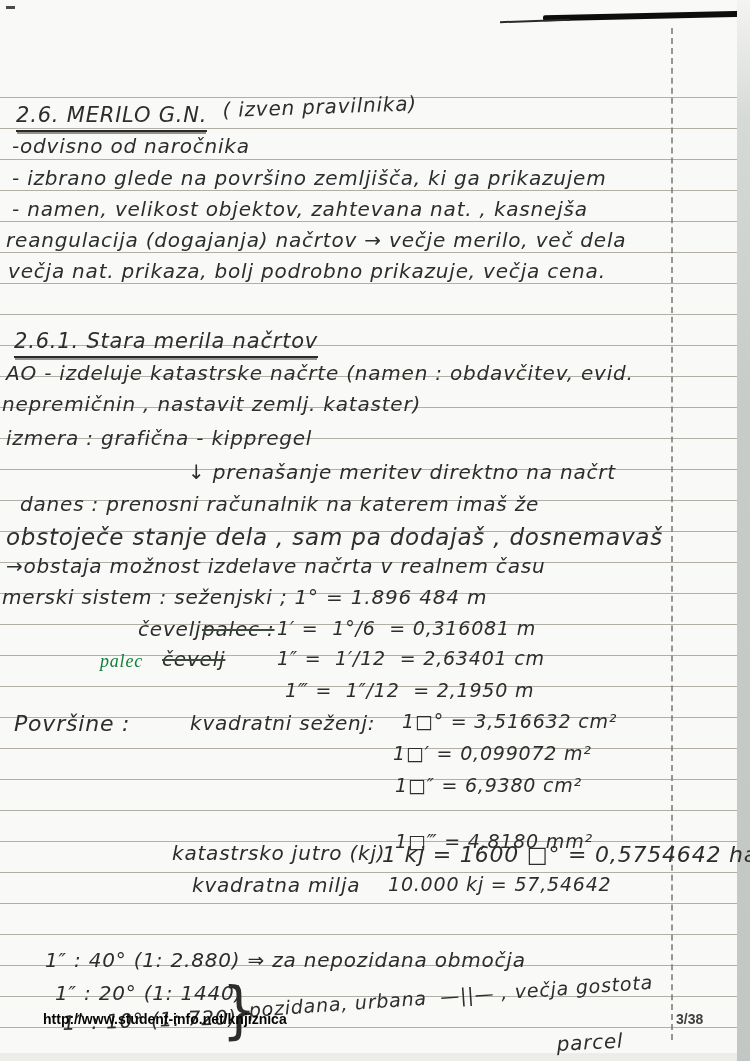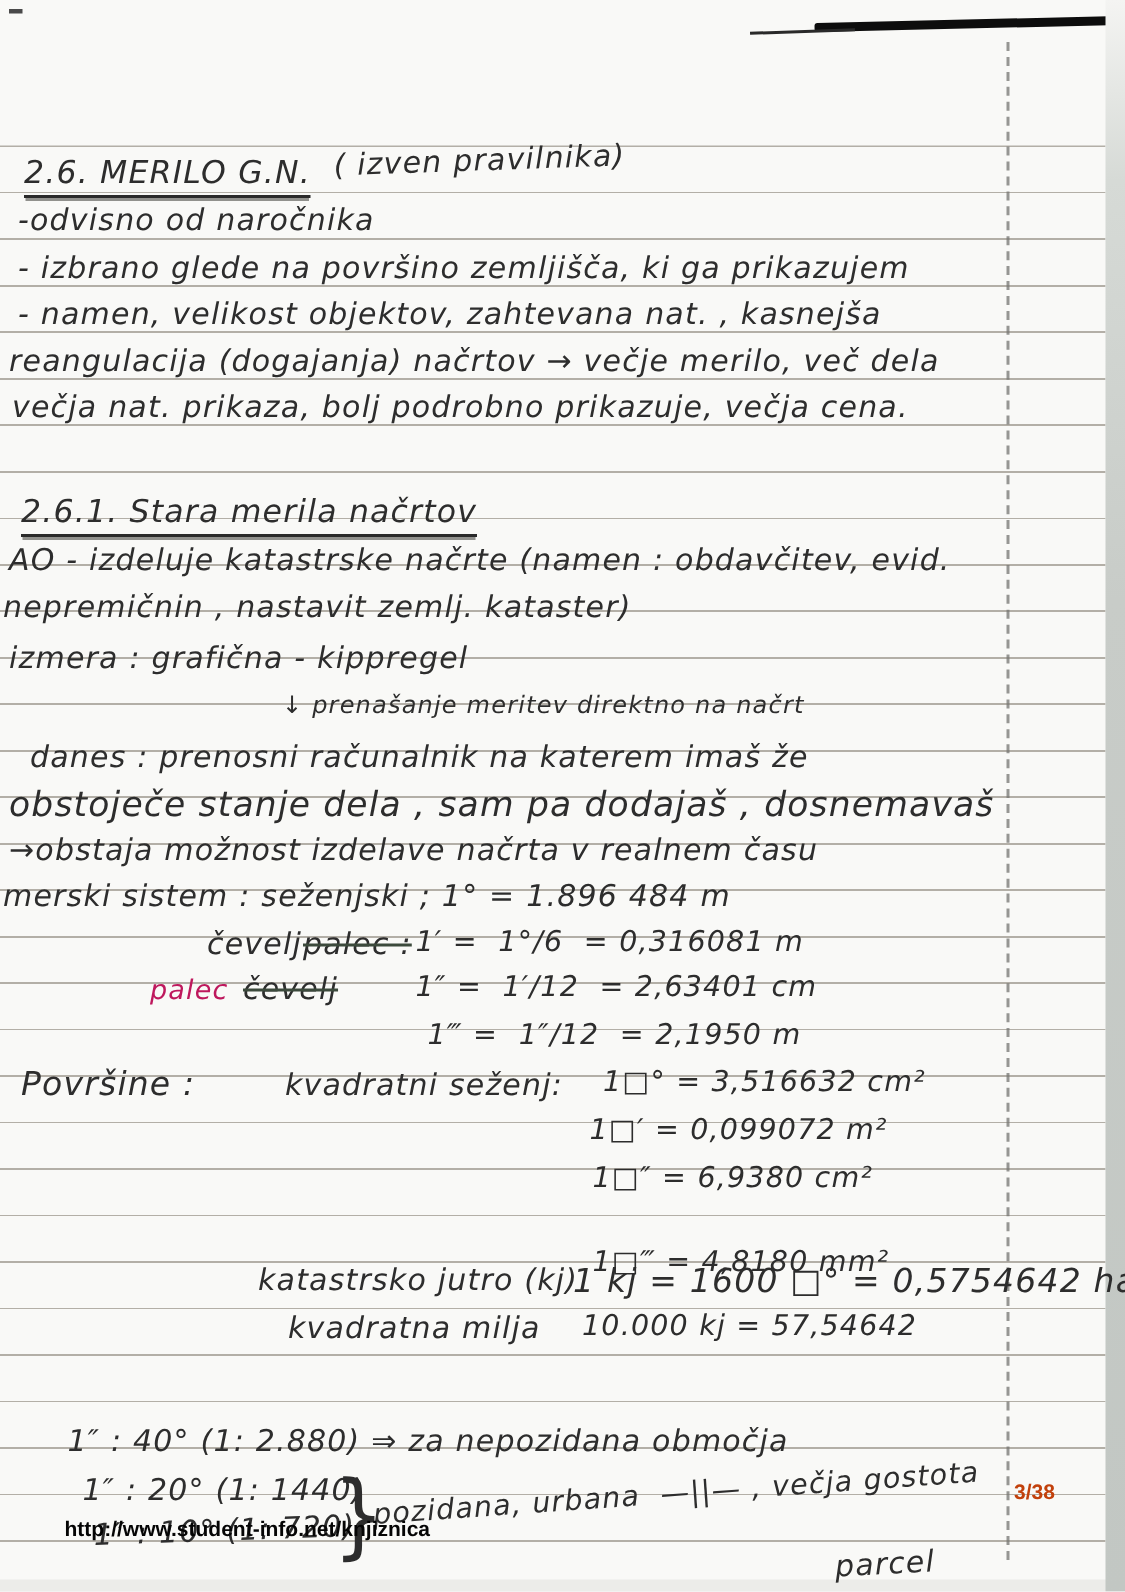--- a/index.html
+++ b/index.html
@@ -20,27 +20,27 @@
   .scan-dash-tl{position:absolute;left:6px;top:6px;width:9px;height:3px;background:#4a4a4a;z-index:4;}
   .paper-edge{position:absolute;right:0;top:0;width:13px;height:1061px;z-index:5;
               background:linear-gradient(to bottom,#f4f4f2 0,#d6dad6 120px,#c8ccc8 400px,#c2c7c3 100%);}
   .bottom-edge{position:absolute;left:0;bottom:0;width:750px;height:8px;background:#ecece9;z-index:3;}
   
   .hw{position:absolute;font-family:"DejaVu Sans",cursive,sans-serif;font-style:italic;
       color:#2d2d2d;white-space:pre;letter-spacing:.8px;z-index:6;line-height:1.15;
       transform-origin:left top;}
   .u{border-bottom:2px solid #2a2a2a;box-shadow:0 3px 0 -1px rgba(60,60,55,.55);padding-bottom:3px;}
   .st{text-decoration:line-through;text-decoration-thickness:2px;text-decoration-color:#3c4a3c;}
-  .corr{color:#be185d;}
+  .corr{color:#15803d;font-family:Liberation Serif, serif;}
   .brace{font-style:normal;transform:scaleY(1.15);}
   
   .watermark{position:absolute;left:43px;top:1011px;z-index:8;
              font:bold 14px "Liberation Sans",sans-serif;color:#050505;letter-spacing:0;}
-  .page-num{position:absolute;left:676px;top:986px;z-index:8;
-            font:bold 14px "Liberation Sans",sans-serif;color:#c2410c;}
+  .page-num{position:absolute;left:676px;top:1011px;z-index:8;
+            font:bold 14px "Liberation Sans",sans-serif;color:#404040;}
 </style>
 </head>
 <body>
 
 <div class="page">
   <div class="rules"></div>
   <div class="margin-line"></div>
 
   <div class="scan-line-top"></div>
   <div class="scan-line-top2"></div>
@@ -52,21 +52,21 @@
       <div class="hw" style="left: 222px; top: 99px; font-size: 20px; transform: rotate(-2deg);">( izven pravilnika)</div>
       <div class="hw" style="left: 12px; top: 135px; font-size: 20px;">-odvisno od naročnika</div>
       <div class="hw" style="left: 12px; top: 167px; font-size: 20px;">- izbrano glede na površino zemljišča, ki ga prikazujem</div>
       <div class="hw" style="left: 12px; top: 198px; font-size: 20px;">- namen, velikost objektov, zahtevana nat. , kasnejša</div>
       <div class="hw" style="left: 6px; top: 229px; font-size: 20px;">reangulacija (dogajanja) načrtov → večje merilo, več dela</div>
       <div class="hw" style="left: 8px; top: 260px; font-size: 20px;">večja nat. prikaza, bolj podrobno prikazuje, večja cena.</div>
       <div class="hw u" style="left: 14px; top: 329px; font-size: 21px;">2.6.1. Stara merila načrtov</div>
       <div class="hw" style="left: 6px; top: 362px; font-size: 20px;">AO - izdeluje katastrske načrte (namen : obdavčitev, evid.</div>
       <div class="hw" style="left: 2px; top: 393px; font-size: 20px; font-style: italic;">nepremičnin , nastavit zemlj. kataster)</div>
       <div class="hw" style="left: 6px; top: 427px; font-size: 20px;">izmera : grafična - kippregel</div>
-      <div class="hw" style="left: 188px; top: 461px; font-size: 16px;">↓ prenašanje meritev direktno na načrt</div>
+      <div class="hw" style="left: 188px; top: 461px; font-size: 20px;">↓ prenašanje meritev direktno na načrt</div>
       <div class="hw" style="left: 20px; top: 493px; font-size: 20px;">danes : prenosni računalnik na katerem imaš že</div>
       <div class="hw" style="left: 6px; top: 524px; font-size: 23px;">obstoječe stanje dela , sam pa dodajaš , dosnemavaš</div>
       <div class="hw" style="left: 6px; top: 555px; font-size: 20px;">→obstaja možnost izdelave načrta v realnem času</div>
       <div class="hw" style="left: 2px; top: 586px; font-size: 20px;">merski sistem : seženjski ; 1° = 1.896 484 m</div>
       <div class="hw" style="left: 138px; top: 618px; font-size: 20px;">čevelj</div>
       <div class="hw st" style="left: 202px; top: 618px; font-size: 20px;">palec :</div>
       <div class="hw" style="left: 277px; top: 618px; font-size: 19px;">1′ =  1°/6  = 0,316081 m</div>
       <div class="hw corr" style="left: 100px; top: 651px; font-size: 18px;">palec</div>
       <div class="hw st" style="left: 162px; top: 648px; font-size: 20px;">čevelj</div>
       <div class="hw" style="left: 277px; top: 648px; font-size: 19px;">1″ =  1′/12  = 2,63401 cm</div>

